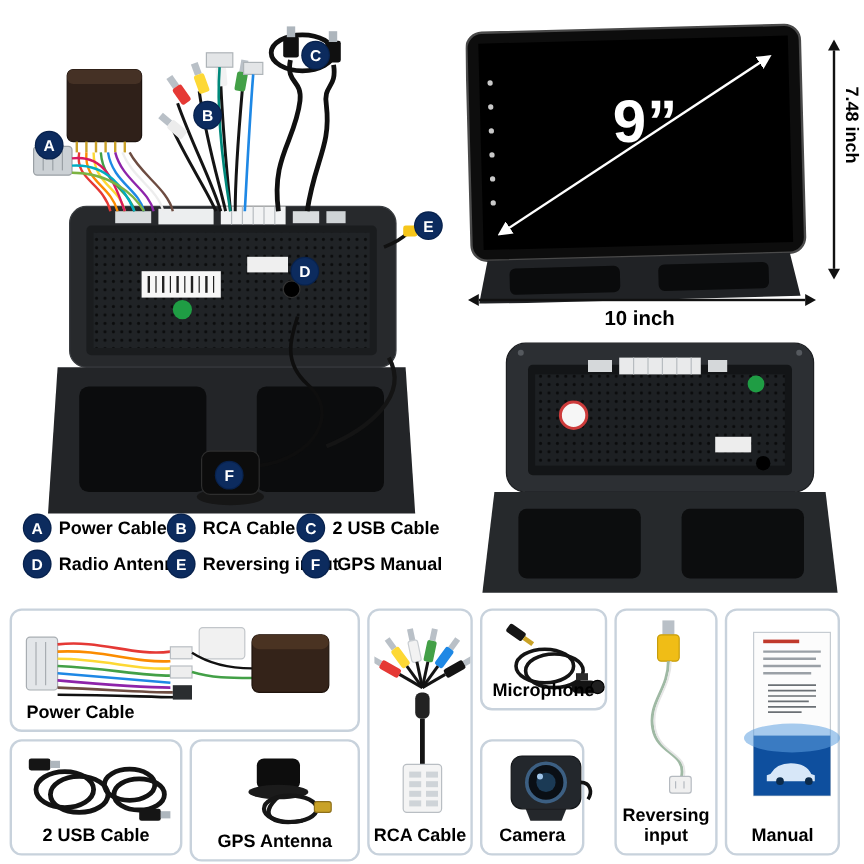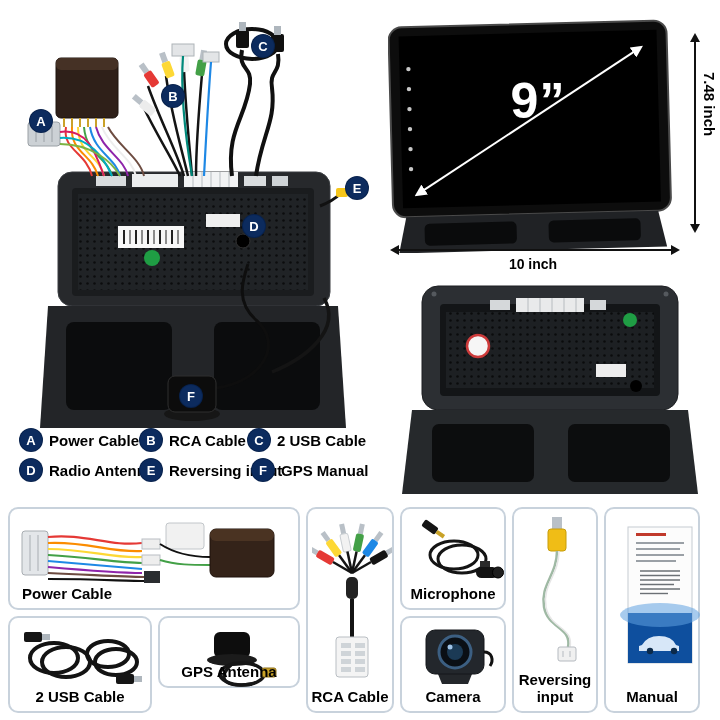--- a/index.html
+++ b/index.html
@@ -18,21 +18,21 @@
   .vline{position:absolute;left:694px;top:42px;width:2px;height:182px;background:#111;}
   .tri{position:absolute;width:0;height:0;}
   .tri-up{border-left:5px solid transparent;border-right:5px solid transparent;border-bottom:9px solid #111;}
   .tri-down{border-left:5px solid transparent;border-right:5px solid transparent;border-top:9px solid #111;}
   .tri-left{border-top:5px solid transparent;border-bottom:5px solid transparent;border-right:9px solid #111;}
   .tri-right{border-top:5px solid transparent;border-bottom:5px solid transparent;border-left:9px solid #111;}
   .vmeasure-label{position:absolute;left:701px;top:72px;writing-mode:vertical-rl;
          font-size:15px;font-weight:700;white-space:nowrap;}
   .hline{position:absolute;left:399px;top:249px;width:272px;height:2px;background:#111;}
   .hmeasure-label{position:absolute;left:390px;top:256px;width:286px;text-align:center;
-         font-size:14px;font-weight:700;}
+         font-size:17px;font-weight:700;}
   .abox{position:absolute;background:#fff;border:2px solid #c8d2dc;border-radius:10px;box-sizing:border-box;}
   .abox .alabel{position:absolute;left:0;bottom:5px;width:100%;text-align:center;
          font-size:15px;font-weight:700;line-height:1.12;}
   .abox .alabel.left{left:12px;width:auto;text-align:left;}
 </style>
 </head>
 <body>
 
 <div class="stage">
 
@@ -318,21 +318,21 @@
       <rect x="12" y="10" width="18" height="10" rx="2" fill="#151515"></rect>
         <rect x="30" y="12" width="8" height="6" fill="#aeb6bd"></rect>
       <ellipse cx="96" cy="32" rx="21" ry="13" fill="none" stroke="#131313" stroke-width="4"></ellipse>
       <ellipse cx="104" cy="40" rx="21" ry="13" fill="none" stroke="#131313" stroke-width="4"></ellipse>
       <rect x="104" y="52" width="18" height="10" rx="2" fill="#151515"></rect>
         <rect x="122" y="54" width="8" height="6" fill="#aeb6bd"></rect>
     </svg>
     <div class="alabel">2 USB Cable</div>
   </div>
 
-  <div class="abox" style="left:158px;top:616px;width:142px;height:72px;">
+  <div class="abox" style="left:158px;top:616px;width:142px;height:102px;">
     <svg style="position:absolute;left:4px;top:6px;" width="134" height="66" viewBox="0 0 134 66">
       <rect x="50" y="8" width="36" height="26" rx="6" fill="#0d0d0d"></rect>
       <ellipse cx="68" cy="36" rx="25" ry="6" fill="#1b1b1b"></ellipse>
       <path d="M68,40 C50,56 64,64 88,60" fill="none" stroke="#161616" stroke-width="3.5"></path>
       <ellipse cx="78" cy="50" rx="22" ry="11" fill="none" stroke="#161616" stroke-width="3.5"></ellipse>
       <rect x="98" y="44" width="14" height="9" rx="2" fill="#c9a227" stroke="#8d6f1a"></rect>
     </svg>
     <div class="alabel">GPS Antenna</div>
   </div>
 
@@ -378,36 +378,36 @@
           <rect x="43" y="136" width="10" height="5"></rect>
         <rect x="29" y="144" width="10" height="5"></rect>
           <rect x="43" y="144" width="10" height="5"></rect>
         <rect x="29" y="152" width="10" height="5"></rect>
           <rect x="43" y="152" width="10" height="5"></rect>
       </g>
     </svg>
     <div class="alabel">RCA Cable</div>
   </div>
 
-  <div class="abox" style="left:400px;top:507px;width:106px;height:103px;">
+  <div class="abox" style="left:400px;top:507px;width:106px;height:85px;">
     <svg style="position:absolute;left:4px;top:6px;" width="98" height="70" viewBox="0 0 98 70">
       <g transform="rotate(35 24 12)">
         <rect x="16" y="8" width="16" height="8" rx="2" fill="#151515"></rect>
         <rect x="32" y="10" width="9" height="4" fill="#c9a227"></rect>
       </g>
       <ellipse cx="48" cy="40" rx="24" ry="14" fill="none" stroke="#141414" stroke-width="3"></ellipse>
       <ellipse cx="56" cy="44" rx="24" ry="14" fill="none" stroke="#141414" stroke-width="3"></ellipse>
       <rect x="74" y="46" width="10" height="6" fill="#2a2a2a"></rect>
       <rect x="70" y="52" width="22" height="11" rx="5.5" fill="#131313"></rect>
       <circle cx="92" cy="57.5" r="5.5" fill="#1f1f1f" stroke="#000"></circle>
     </svg>
     <div class="alabel">Microphone</div>
   </div>
 
-  <div class="abox" style="left:400px;top:616px;width:106px;height:97px;">
+  <div class="abox" style="left:400px;top:616px;width:87px;height:97px;">
     <svg style="position:absolute;left:4px;top:4px;" width="98" height="66" viewBox="0 0 98 66">
       <path d="M32,52 L66,52 L62,62 L36,62 Z" fill="#24272b"></path>
       <rect x="20" y="8" width="58" height="44" rx="9" fill="#23272c" stroke="#14171a"></rect>
       <circle cx="49" cy="30" r="16" fill="#0a0f15" stroke="#3c5f82" stroke-width="3"></circle>
       <circle cx="49" cy="30" r="8" fill="#1b3a55"></circle>
       <circle cx="44" cy="25" r="2.5" fill="#9fc4e8"></circle>
       <path d="M78,30 C86,30 88,38 84,44" fill="none" stroke="#111" stroke-width="3"></path>
     </svg>
     <div class="alabel">Camera</div>
   </div>

